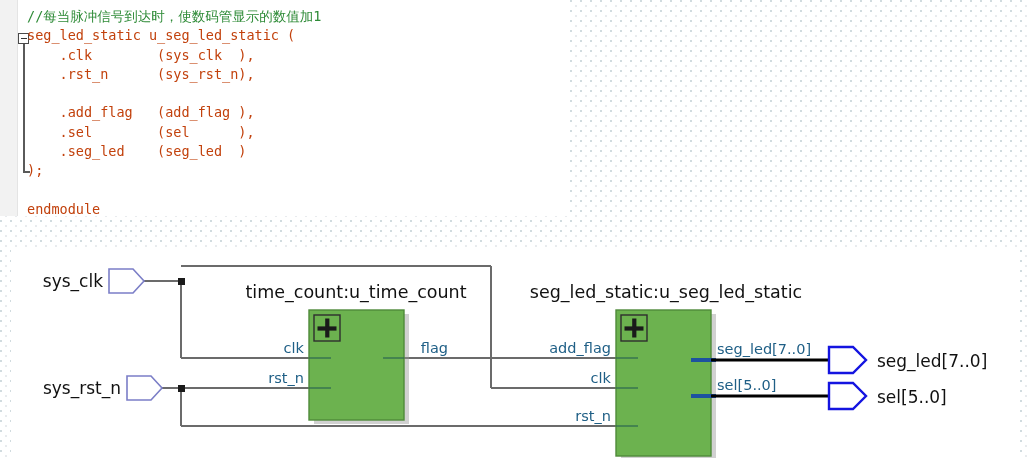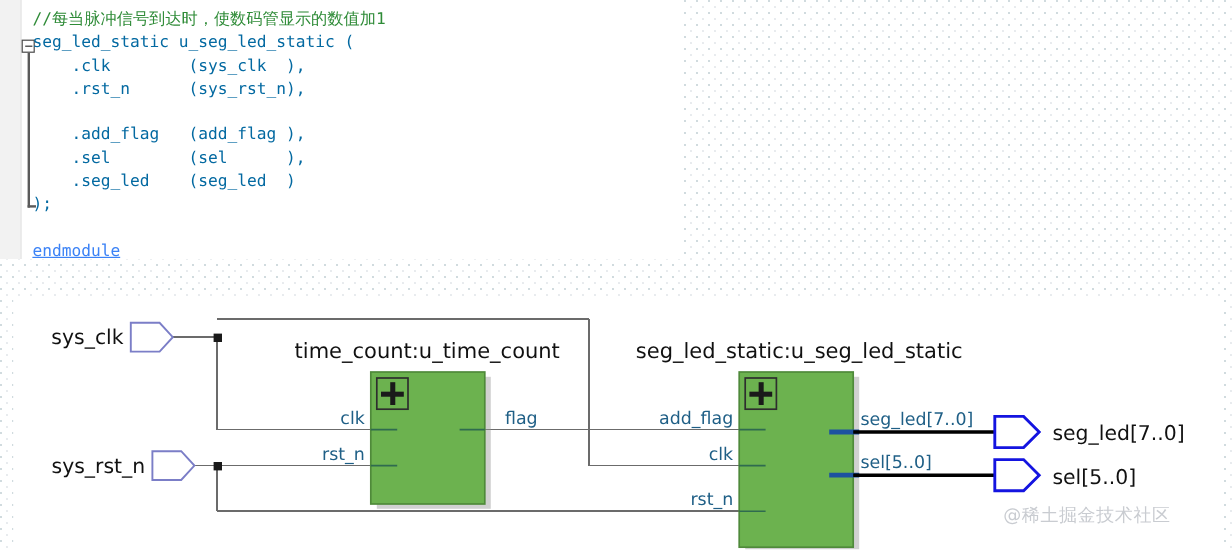--- a/index.html
+++ b/index.html
@@ -87,22 +87,22 @@
     position: absolute;
     left: 27px;
     top: 7px;
     font-family: "DejaVu Sans Mono", "Liberation Mono", monospace;
     font-size: 13.5px;
     line-height: 19.3px;
     white-space: pre;
   }
   .code-lines .ln { display: block; height: 19.3px; }
   .c-comment { color: #2e8b37; }
-  .c-plain   { color: #0369a1; }
-  .c-key     { color: #3b82f6; text-decoration: underline; }
+  .c-plain   { color: #c2410c; }
+  .c-key     { color: #c2410c; }
 
   
   .schem-pane {
     position: absolute;
     left: 11px;
     top: 248px;
     width: 1007px;
     height: 210px;
     background: #ffffff;
     overflow: hidden;
@@ -227,14 +227,13 @@
       </g>
       <text x="866" y="119" font-family="'DejaVu Sans', sans-serif" font-size="17" fill="#111111">seg_led[7..0]</text>
 
       <g>
         <polygon points="818,135 842,135 855,148 842,161 818,161" fill="#ffffff" stroke="#1414e0" stroke-width="2.4"></polygon>
       </g>
       <text x="866" y="155" font-family="'DejaVu Sans', sans-serif" font-size="17" fill="#111111">sel[5..0]</text>
     </svg>
   </div>
 
-  <div class="watermark">@稀土掘金技术社区</div>
 </div>
 
 </body></html>

